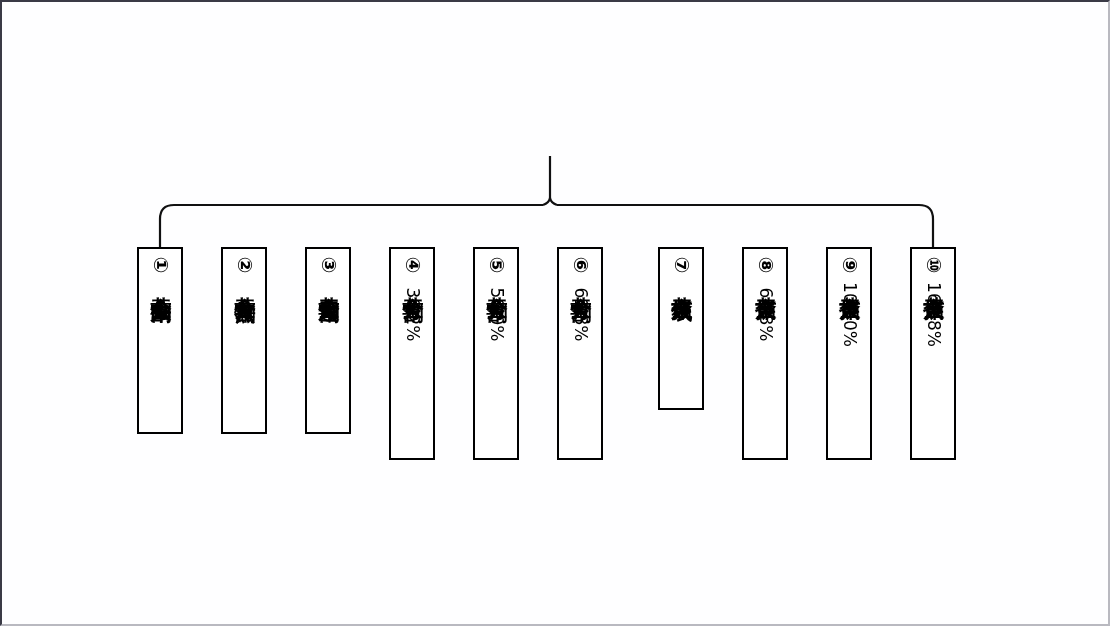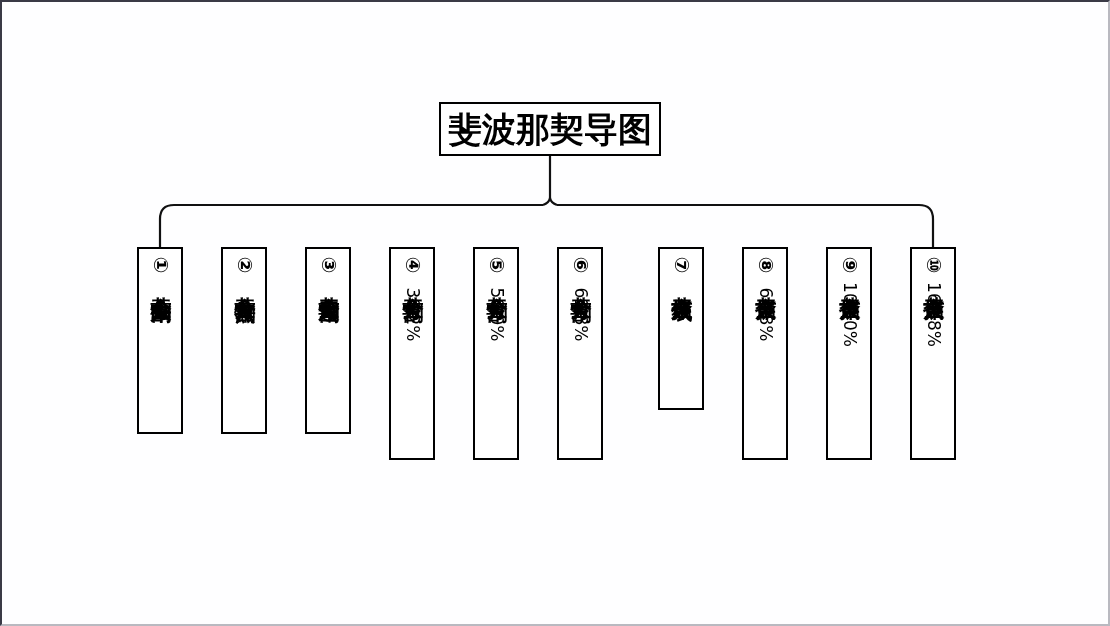--- a/index.html
+++ b/index.html
@@ -129,25 +129,20 @@
 
     <path d="M 548 154 L 548 196" fill="none" stroke="#111111" stroke-width="2.2" stroke-linecap="butt"></path>
 
     <path d="M 541 203 Q 547 201 548 196 Q 549 201 555 203" fill="none" stroke="#111111" stroke-width="2.2" stroke-linejoin="round"></path>
 
     <path d="M 541 203 L 172 203 Q 158 203 158 217 L 158 245" fill="none" stroke="#111111" stroke-width="2.2" stroke-linejoin="round"></path>
 
     <path d="M 555 203 L 917 203 Q 931 203 931 217 L 931 245" fill="none" stroke="#111111" stroke-width="2.2" stroke-linejoin="round"></path>
   </svg>
 
-  <div id="title-node">
-    <div class="inner">
-      <span id="title-text">斐波那契导图</span>
-    </div>
-  </div>
 
   <div class="leaf-node" style="left:135px; top:245px; width:46px; height:187px;">
     <div class="leaf-stack">
       <span class="leaf-marker">①</span>
       <span class="leaf-cjk">黄金分割由来</span>
       <span class="leaf-num"></span>
     </div>
   </div>
 
   <div class="leaf-node" style="left:219px; top:245px; width:46px; height:187px;">

